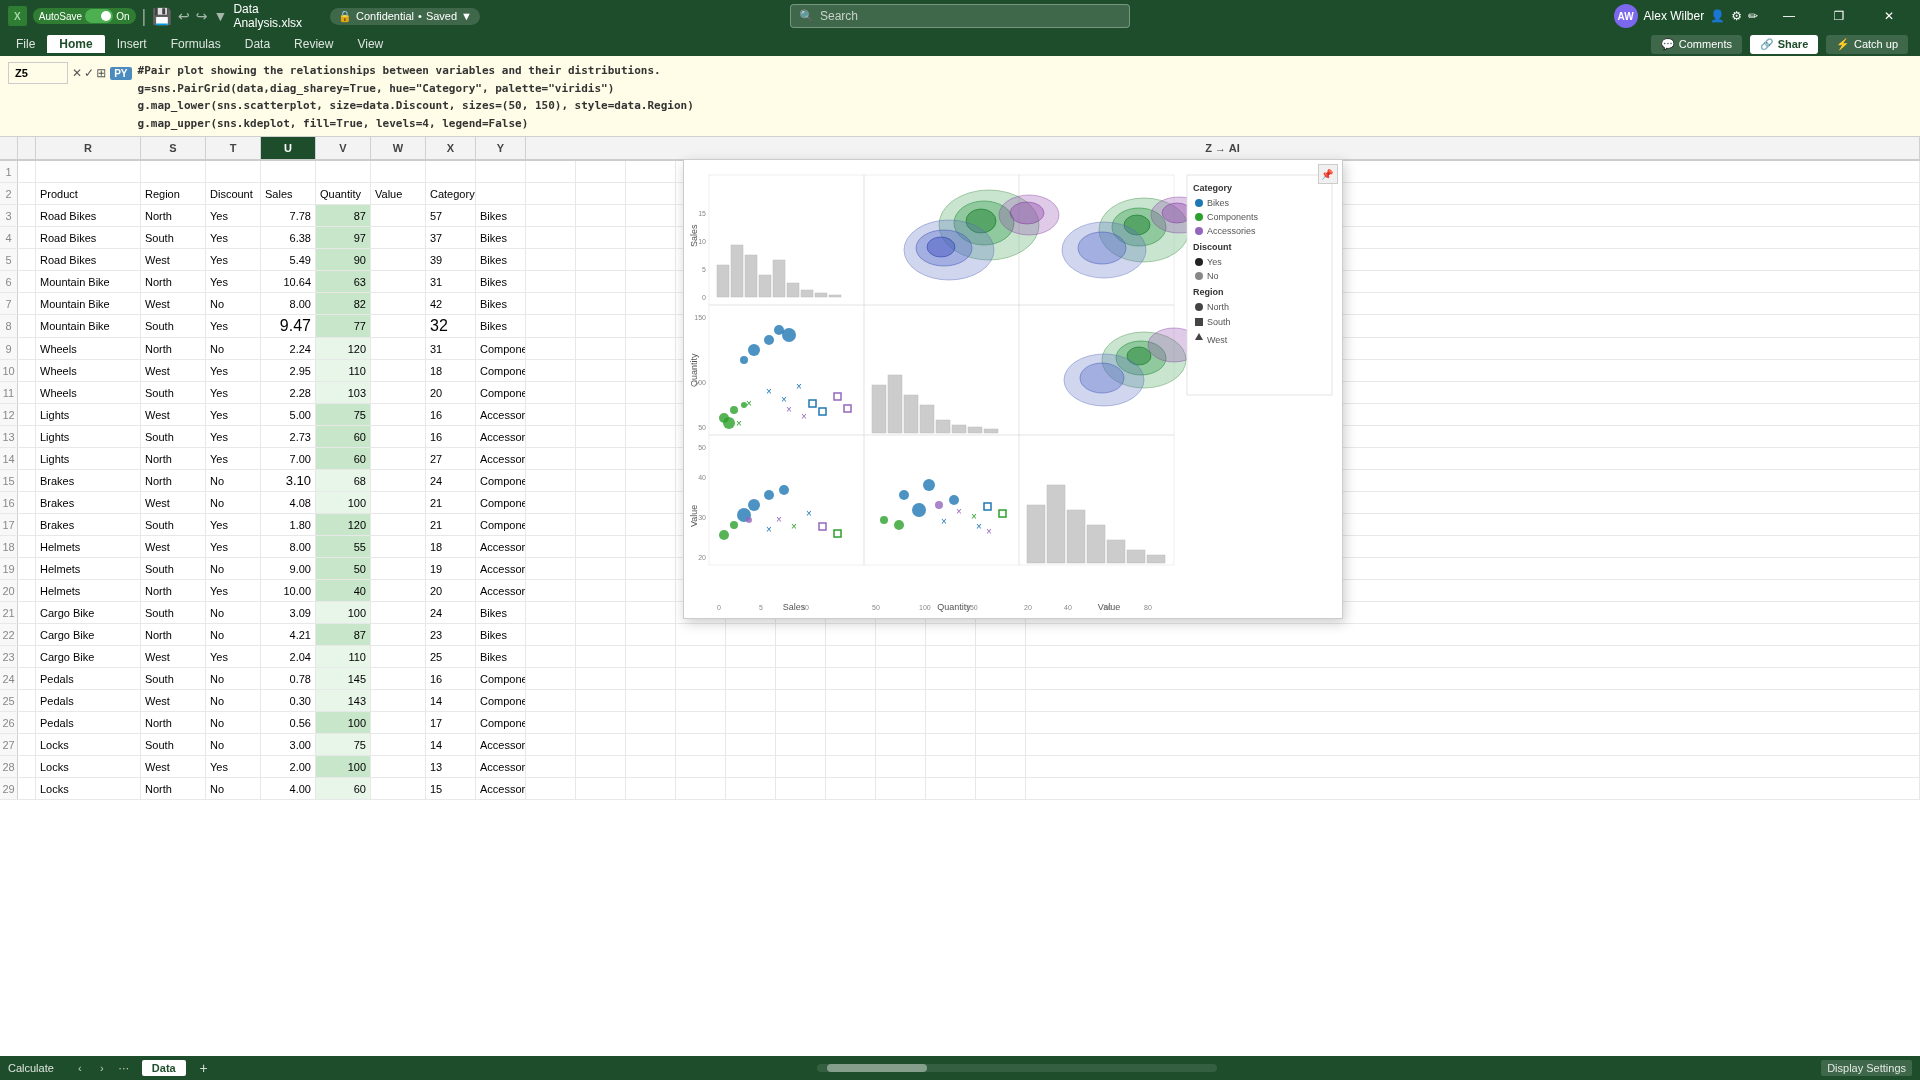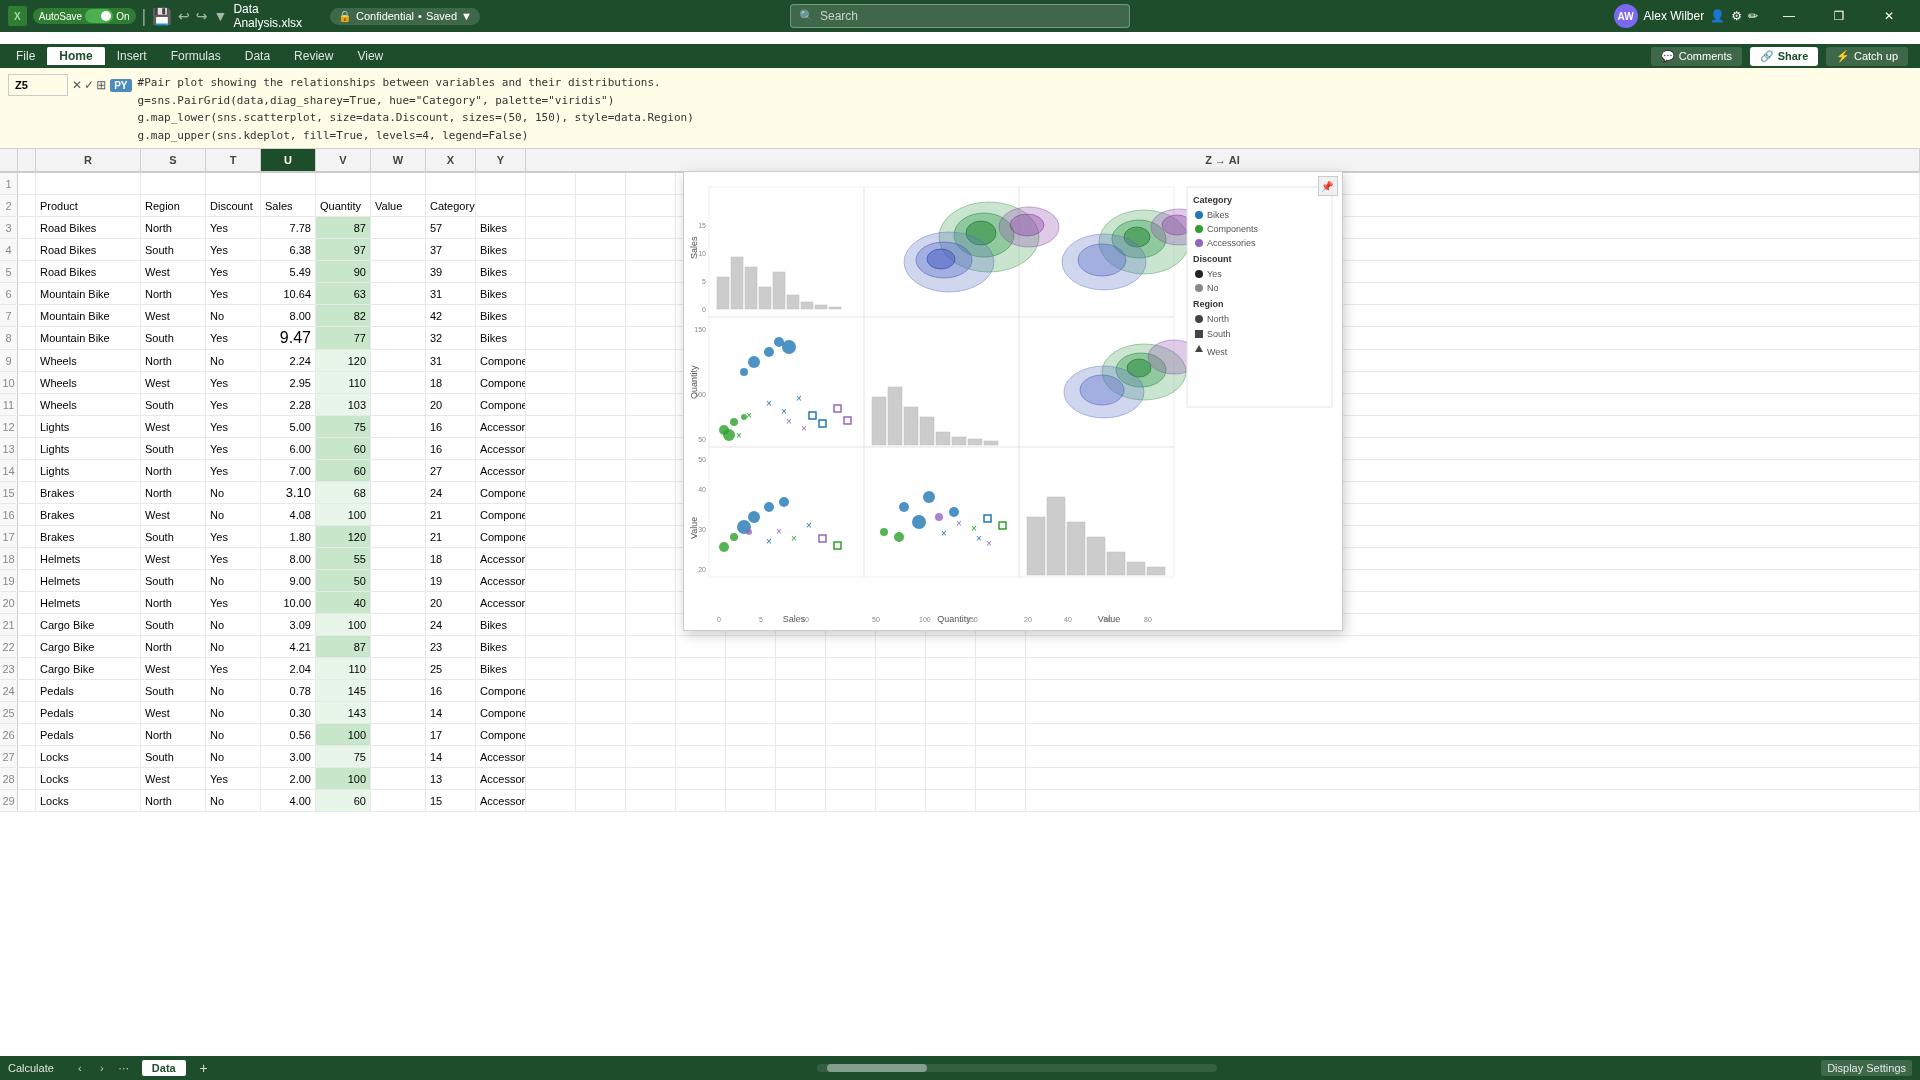--- a/index.html
+++ b/index.html
@@ -24,21 +24,21 @@
     .autosave-toggle::after { content: ''; position: absolute; right: 2px; top: 2px; width: 10px; height: 10px; background: #fff; border-radius: 50%; }
     .title-file { font-size: 12px; color: #fff; }
     .confidential-badge { background: rgba(255,255,255,0.15); border-radius: 10px; padding: 2px 8px; font-size: 11px; display: flex; align-items: center; gap: 4px; }
     .search-box { width: 340px; height: 24px; background: rgba(255,255,255,0.15); border: 1px solid rgba(255,255,255,0.3); border-radius: 4px; display: flex; align-items: center; padding: 0 8px; gap: 6px; color: rgba(255,255,255,0.8); font-size: 12px; }
     .win-controls { display: flex; gap: 4px; }
     .win-btn { width: 46px; height: 32px; display: flex; align-items: center; justify-content: center; cursor: pointer; font-size: 12px; color: #fff; }
     .user-area { display: flex; align-items: center; gap: 6px; font-size: 12px; }
     .avatar { width: 24px; height: 24px; border-radius: 50%; background: #7b68ee; display: flex; align-items: center; justify-content: center; font-size: 10px; color: #fff; font-weight: bold; }
 
     
-    .ribbon-tabs { height: 24px; background: #1e4d2b; display: flex; align-items: center; padding: 0 4px; margin-top: 12px; }
+    .ribbon-tabs { height: 24px; background: #1e4d2b; display: flex; align-items: center; padding: 0 4px; }
     .ribbon-tab { padding: 2px 12px; font-size: 12px; color: rgba(255,255,255,0.85); cursor: pointer; border-radius: 2px 2px 0 0; }
     .ribbon-tab.active { background: #fff; color: #1e4d2b; font-weight: 600; }
     .ribbon-actions { margin-left: auto; display: flex; align-items: center; gap: 8px; padding-right: 8px; }
     .ribbon-action-btn { background: rgba(255,255,255,0.15); border: none; color: #fff; padding: 3px 10px; border-radius: 3px; font-size: 11px; cursor: pointer; display: flex; align-items: center; gap: 4px; }
     .ribbon-action-btn.share { background: #fff; color: #1e4d2b; font-weight: 600; }
     .cell-ref { width: 80px; border: 1px solid #d0d0d0; height: 22px; display: flex; align-items: center; padding: 0 6px; font-size: 11px; font-weight: 600; }
     .py-badge { background: #4b8bbe; color: #fff; font-size: 10px; font-weight: bold; padding: 1px 4px; border-radius: 2px; }
 
     
     .bottom-bar {
@@ -132,21 +132,21 @@
 <div style="background:#fffde7; border-bottom:1px solid #d0d0d0; padding:4px 8px; display:flex; gap:6px; align-items:flex-start; min-height:80px;">
   <div style="display:flex; align-items:center; gap:4px; padding-top:2px;">
     <div class="cell-ref" style="width:60px; border:1px solid #ccc; height:22px; display:flex; align-items:center; padding:0 6px; font-size:11px; font-weight:600;">Z5</div>
     <div style="display:flex; gap:2px; align-items:center;">
       <span style="cursor:pointer; font-size:12px; color:#555;">✕</span>
       <span style="cursor:pointer; font-size:12px; color:#555;">✓</span>
       <span style="cursor:pointer; font-size:12px; color:#555;">⊞</span>
     </div>
     <div class="py-badge">PY</div>
   </div>
-  <div style="flex:1; font-family:monospace; font-size:11px; line-height:1.6; color:#333; padding-top:2px;">
+  <div style="flex:1; font-family:monospace; font-size:11px; line-height:1.6; color:#333; padding-top:2px;font-weight:bold;">
     <div>#Pair plot showing the relationships between variables and their distributions.</div>
     <div>g=sns.PairGrid(data,diag_sharey=True, hue="Category", palette="viridis")</div>
     <div>g.map_lower(sns.scatterplot, size=data.Discount, sizes=(50, 150), style=data.Region)</div>
     <div>g.map_upper(sns.kdeplot, fill=True, levels=4, legend=False)</div>
   </div>
 </div>
 
 <div style="position:relative; overflow:hidden; height:calc(100vh - 192px);">
 
   <div style="display:flex; background:#f3f3f3; border-bottom:2px solid #ccc; position:sticky; top:0; z-index:10; font-size:11px; font-weight:600;">
@@ -327,21 +327,21 @@
       </div>
       <div style="display: flex; border-bottom: 1px solid rgb(232, 232, 232); min-height: 22px;">
         <div style="width: 18px; min-width: 18px; text-align: center; font-size: 11px; color: rgb(136, 136, 136); border-right: 1px solid rgb(208, 208, 208); padding: 2px; display: flex; align-items: center; justify-content: center; background: rgb(248, 248, 248);">8</div>
         <div style="width: 18px; min-width: 18px; border-right: 1px solid rgb(232, 232, 232); font-size: 11px; padding: 2px 4px; display: flex; align-items: center; overflow: hidden; white-space: nowrap;"></div>
         <div style="width: 105px; min-width: 105px; border-right: 1px solid rgb(232, 232, 232); font-size: 11px; padding: 2px 4px; display: flex; align-items: center; overflow: hidden; white-space: nowrap;">Mountain Bike</div>
         <div style="width: 65px; min-width: 65px; border-right: 1px solid rgb(232, 232, 232); font-size: 11px; padding: 2px 4px; display: flex; align-items: center; overflow: hidden; white-space: nowrap;">South</div>
         <div style="width: 55px; min-width: 55px; border-right: 1px solid rgb(232, 232, 232); font-size: 11px; padding: 2px 4px; display: flex; align-items: center; overflow: hidden; white-space: nowrap;">Yes</div>
         <div style="width: 55px; min-width: 55px; border-right: 1px solid rgb(232, 232, 232); font-size: 16px; padding: 2px 4px; display: flex; align-items: center; justify-content: flex-end; overflow: hidden; white-space: nowrap;">9.47</div>
         <div style="width: 55px; min-width: 55px; border-right: 1px solid rgb(232, 232, 232); font-size: 11px; padding: 2px 4px; display: flex; align-items: center; justify-content: flex-end; overflow: hidden; white-space: nowrap; background: rgb(200, 230, 201);">77</div>
         <div style="width: 55px; min-width: 55px; border-right: 1px solid rgb(232, 232, 232); font-size: 11px; padding: 2px 4px; display: flex; align-items: center; overflow: hidden; white-space: nowrap;"></div>
-        <div style="width: 50px; min-width: 50px; border-right: 1px solid rgb(232, 232, 232); font-size: 11px; padding: 2px 4px; display: flex; align-items: center; overflow: hidden; white-space: nowrap;">32</div>
+        <div style="width: 50px; min-width: 50px; border-right: 1px solid rgb(232, 232, 232); font-size: 16px; padding: 2px 4px; display: flex; align-items: center; overflow: hidden; white-space: nowrap;">32</div>
         <div style="width: 50px; min-width: 50px; border-right: 1px solid rgb(232, 232, 232); font-size: 11px; padding: 2px 4px; display: flex; align-items: center; overflow: hidden; white-space: nowrap;">Bikes</div>
         <div style="width: 50px; min-width: 50px; border-right: 1px solid rgb(232, 232, 232); font-size: 11px; padding: 2px 4px; display: flex; align-items: center; overflow: hidden; white-space: nowrap;"></div>
         <div style="width: 50px; min-width: 50px; border-right: 1px solid rgb(232, 232, 232); font-size: 11px; padding: 2px 4px; display: flex; align-items: center; overflow: hidden; white-space: nowrap;"></div>
         <div style="width: 50px; min-width: 50px; border-right: 1px solid rgb(232, 232, 232); font-size: 11px; padding: 2px 4px; display: flex; align-items: center; overflow: hidden; white-space: nowrap;"></div>
         <div style="width: 50px; min-width: 50px; border-right: 1px solid rgb(232, 232, 232); font-size: 11px; padding: 2px 4px; display: flex; align-items: center; overflow: hidden; white-space: nowrap;"></div>
         <div style="width: 50px; min-width: 50px; border-right: 1px solid rgb(232, 232, 232); font-size: 11px; padding: 2px 4px; display: flex; align-items: center; overflow: hidden; white-space: nowrap;"></div>
         <div style="width: 50px; min-width: 50px; border-right: 1px solid rgb(232, 232, 232); font-size: 11px; padding: 2px 4px; display: flex; align-items: center; overflow: hidden; white-space: nowrap;"></div>
         <div style="width: 50px; min-width: 50px; border-right: 1px solid rgb(232, 232, 232); font-size: 11px; padding: 2px 4px; display: flex; align-items: center; overflow: hidden; white-space: nowrap;"></div>
         <div style="width: 50px; min-width: 50px; border-right: 1px solid rgb(232, 232, 232); font-size: 11px; padding: 2px 4px; display: flex; align-items: center; overflow: hidden; white-space: nowrap;"></div>
         <div style="width: 50px; min-width: 50px; border-right: 1px solid rgb(232, 232, 232); font-size: 11px; padding: 2px 4px; display: flex; align-items: center; overflow: hidden; white-space: nowrap;"></div>
@@ -439,21 +439,21 @@
         <div style="width: 50px; min-width: 50px; border-right: 1px solid rgb(232, 232, 232); font-size: 11px; padding: 2px 4px; display: flex; align-items: center; overflow: hidden; white-space: nowrap;"></div>
         <div style="width: 50px; min-width: 50px; border-right: 1px solid rgb(232, 232, 232); font-size: 11px; padding: 2px 4px; display: flex; align-items: center; overflow: hidden; white-space: nowrap;"></div>
         <div style="flex: 1 1 0%; border-right: 1px solid rgb(232, 232, 232); font-size: 11px; padding: 2px 4px;"></div>
       </div>
       <div style="display: flex; border-bottom: 1px solid rgb(232, 232, 232); min-height: 22px;">
         <div style="width: 18px; min-width: 18px; text-align: center; font-size: 11px; color: rgb(136, 136, 136); border-right: 1px solid rgb(208, 208, 208); padding: 2px; display: flex; align-items: center; justify-content: center; background: rgb(248, 248, 248);">13</div>
         <div style="width: 18px; min-width: 18px; border-right: 1px solid rgb(232, 232, 232); font-size: 11px; padding: 2px 4px; display: flex; align-items: center; overflow: hidden; white-space: nowrap;"></div>
         <div style="width: 105px; min-width: 105px; border-right: 1px solid rgb(232, 232, 232); font-size: 11px; padding: 2px 4px; display: flex; align-items: center; overflow: hidden; white-space: nowrap;">Lights</div>
         <div style="width: 65px; min-width: 65px; border-right: 1px solid rgb(232, 232, 232); font-size: 11px; padding: 2px 4px; display: flex; align-items: center; overflow: hidden; white-space: nowrap;">South</div>
         <div style="width: 55px; min-width: 55px; border-right: 1px solid rgb(232, 232, 232); font-size: 11px; padding: 2px 4px; display: flex; align-items: center; overflow: hidden; white-space: nowrap;">Yes</div>
-        <div style="width: 55px; min-width: 55px; border-right: 1px solid rgb(232, 232, 232); font-size: 11px; padding: 2px 4px; display: flex; align-items: center; justify-content: flex-end; overflow: hidden; white-space: nowrap;">6.00</div>
+        <div style="width: 55px; min-width: 55px; border-right: 1px solid rgb(232, 232, 232); font-size: 11px; padding: 2px 4px; display: flex; align-items: center; justify-content: flex-end; overflow: hidden; white-space: nowrap;">2.73</div>
         <div style="width: 55px; min-width: 55px; border-right: 1px solid rgb(232, 232, 232); font-size: 11px; padding: 2px 4px; display: flex; align-items: center; justify-content: flex-end; overflow: hidden; white-space: nowrap; background: rgb(200, 230, 201);">60</div>
         <div style="width: 55px; min-width: 55px; border-right: 1px solid rgb(232, 232, 232); font-size: 11px; padding: 2px 4px; display: flex; align-items: center; overflow: hidden; white-space: nowrap;"></div>
         <div style="width: 50px; min-width: 50px; border-right: 1px solid rgb(232, 232, 232); font-size: 11px; padding: 2px 4px; display: flex; align-items: center; overflow: hidden; white-space: nowrap;">16</div>
         <div style="width: 50px; min-width: 50px; border-right: 1px solid rgb(232, 232, 232); font-size: 11px; padding: 2px 4px; display: flex; align-items: center; overflow: hidden; white-space: nowrap;">Accessories</div>
         <div style="width: 50px; min-width: 50px; border-right: 1px solid rgb(232, 232, 232); font-size: 11px; padding: 2px 4px; display: flex; align-items: center; overflow: hidden; white-space: nowrap;"></div>
         <div style="width: 50px; min-width: 50px; border-right: 1px solid rgb(232, 232, 232); font-size: 11px; padding: 2px 4px; display: flex; align-items: center; overflow: hidden; white-space: nowrap;"></div>
         <div style="width: 50px; min-width: 50px; border-right: 1px solid rgb(232, 232, 232); font-size: 11px; padding: 2px 4px; display: flex; align-items: center; overflow: hidden; white-space: nowrap;"></div>
         <div style="width: 50px; min-width: 50px; border-right: 1px solid rgb(232, 232, 232); font-size: 11px; padding: 2px 4px; display: flex; align-items: center; overflow: hidden; white-space: nowrap;"></div>
         <div style="width: 50px; min-width: 50px; border-right: 1px solid rgb(232, 232, 232); font-size: 11px; padding: 2px 4px; display: flex; align-items: center; overflow: hidden; white-space: nowrap;"></div>
         <div style="width: 50px; min-width: 50px; border-right: 1px solid rgb(232, 232, 232); font-size: 11px; padding: 2px 4px; display: flex; align-items: center; overflow: hidden; white-space: nowrap;"></div>

